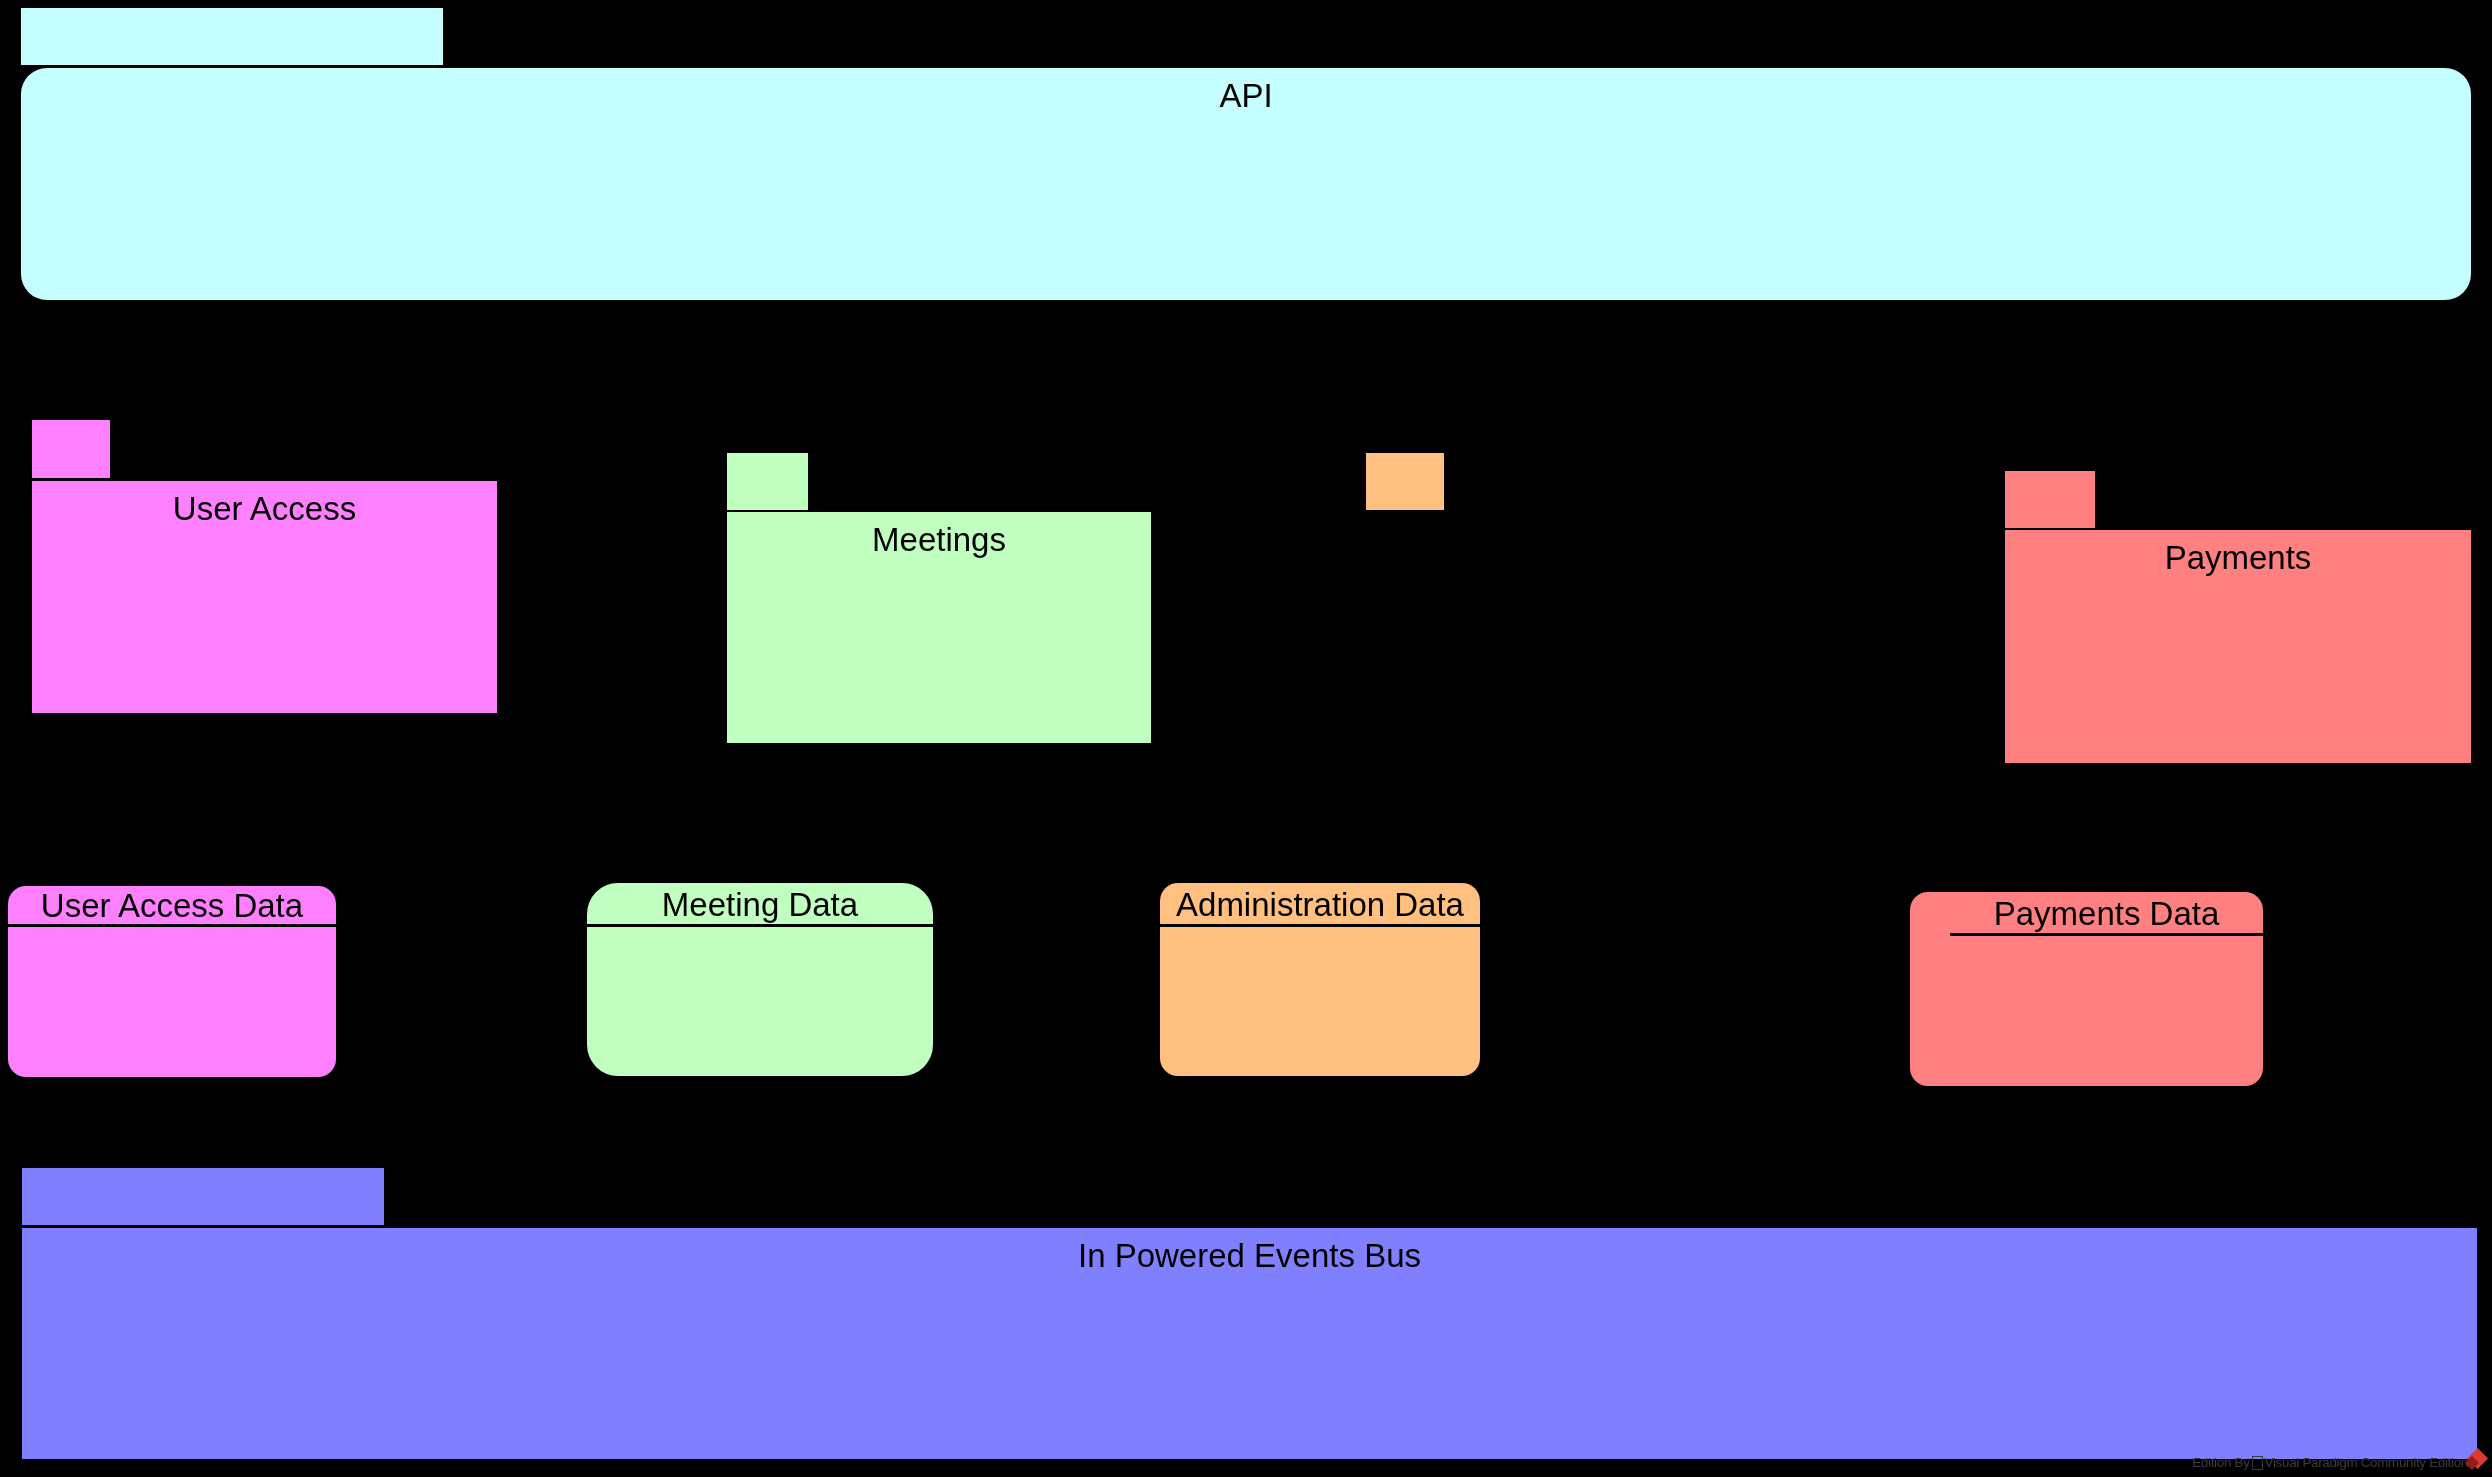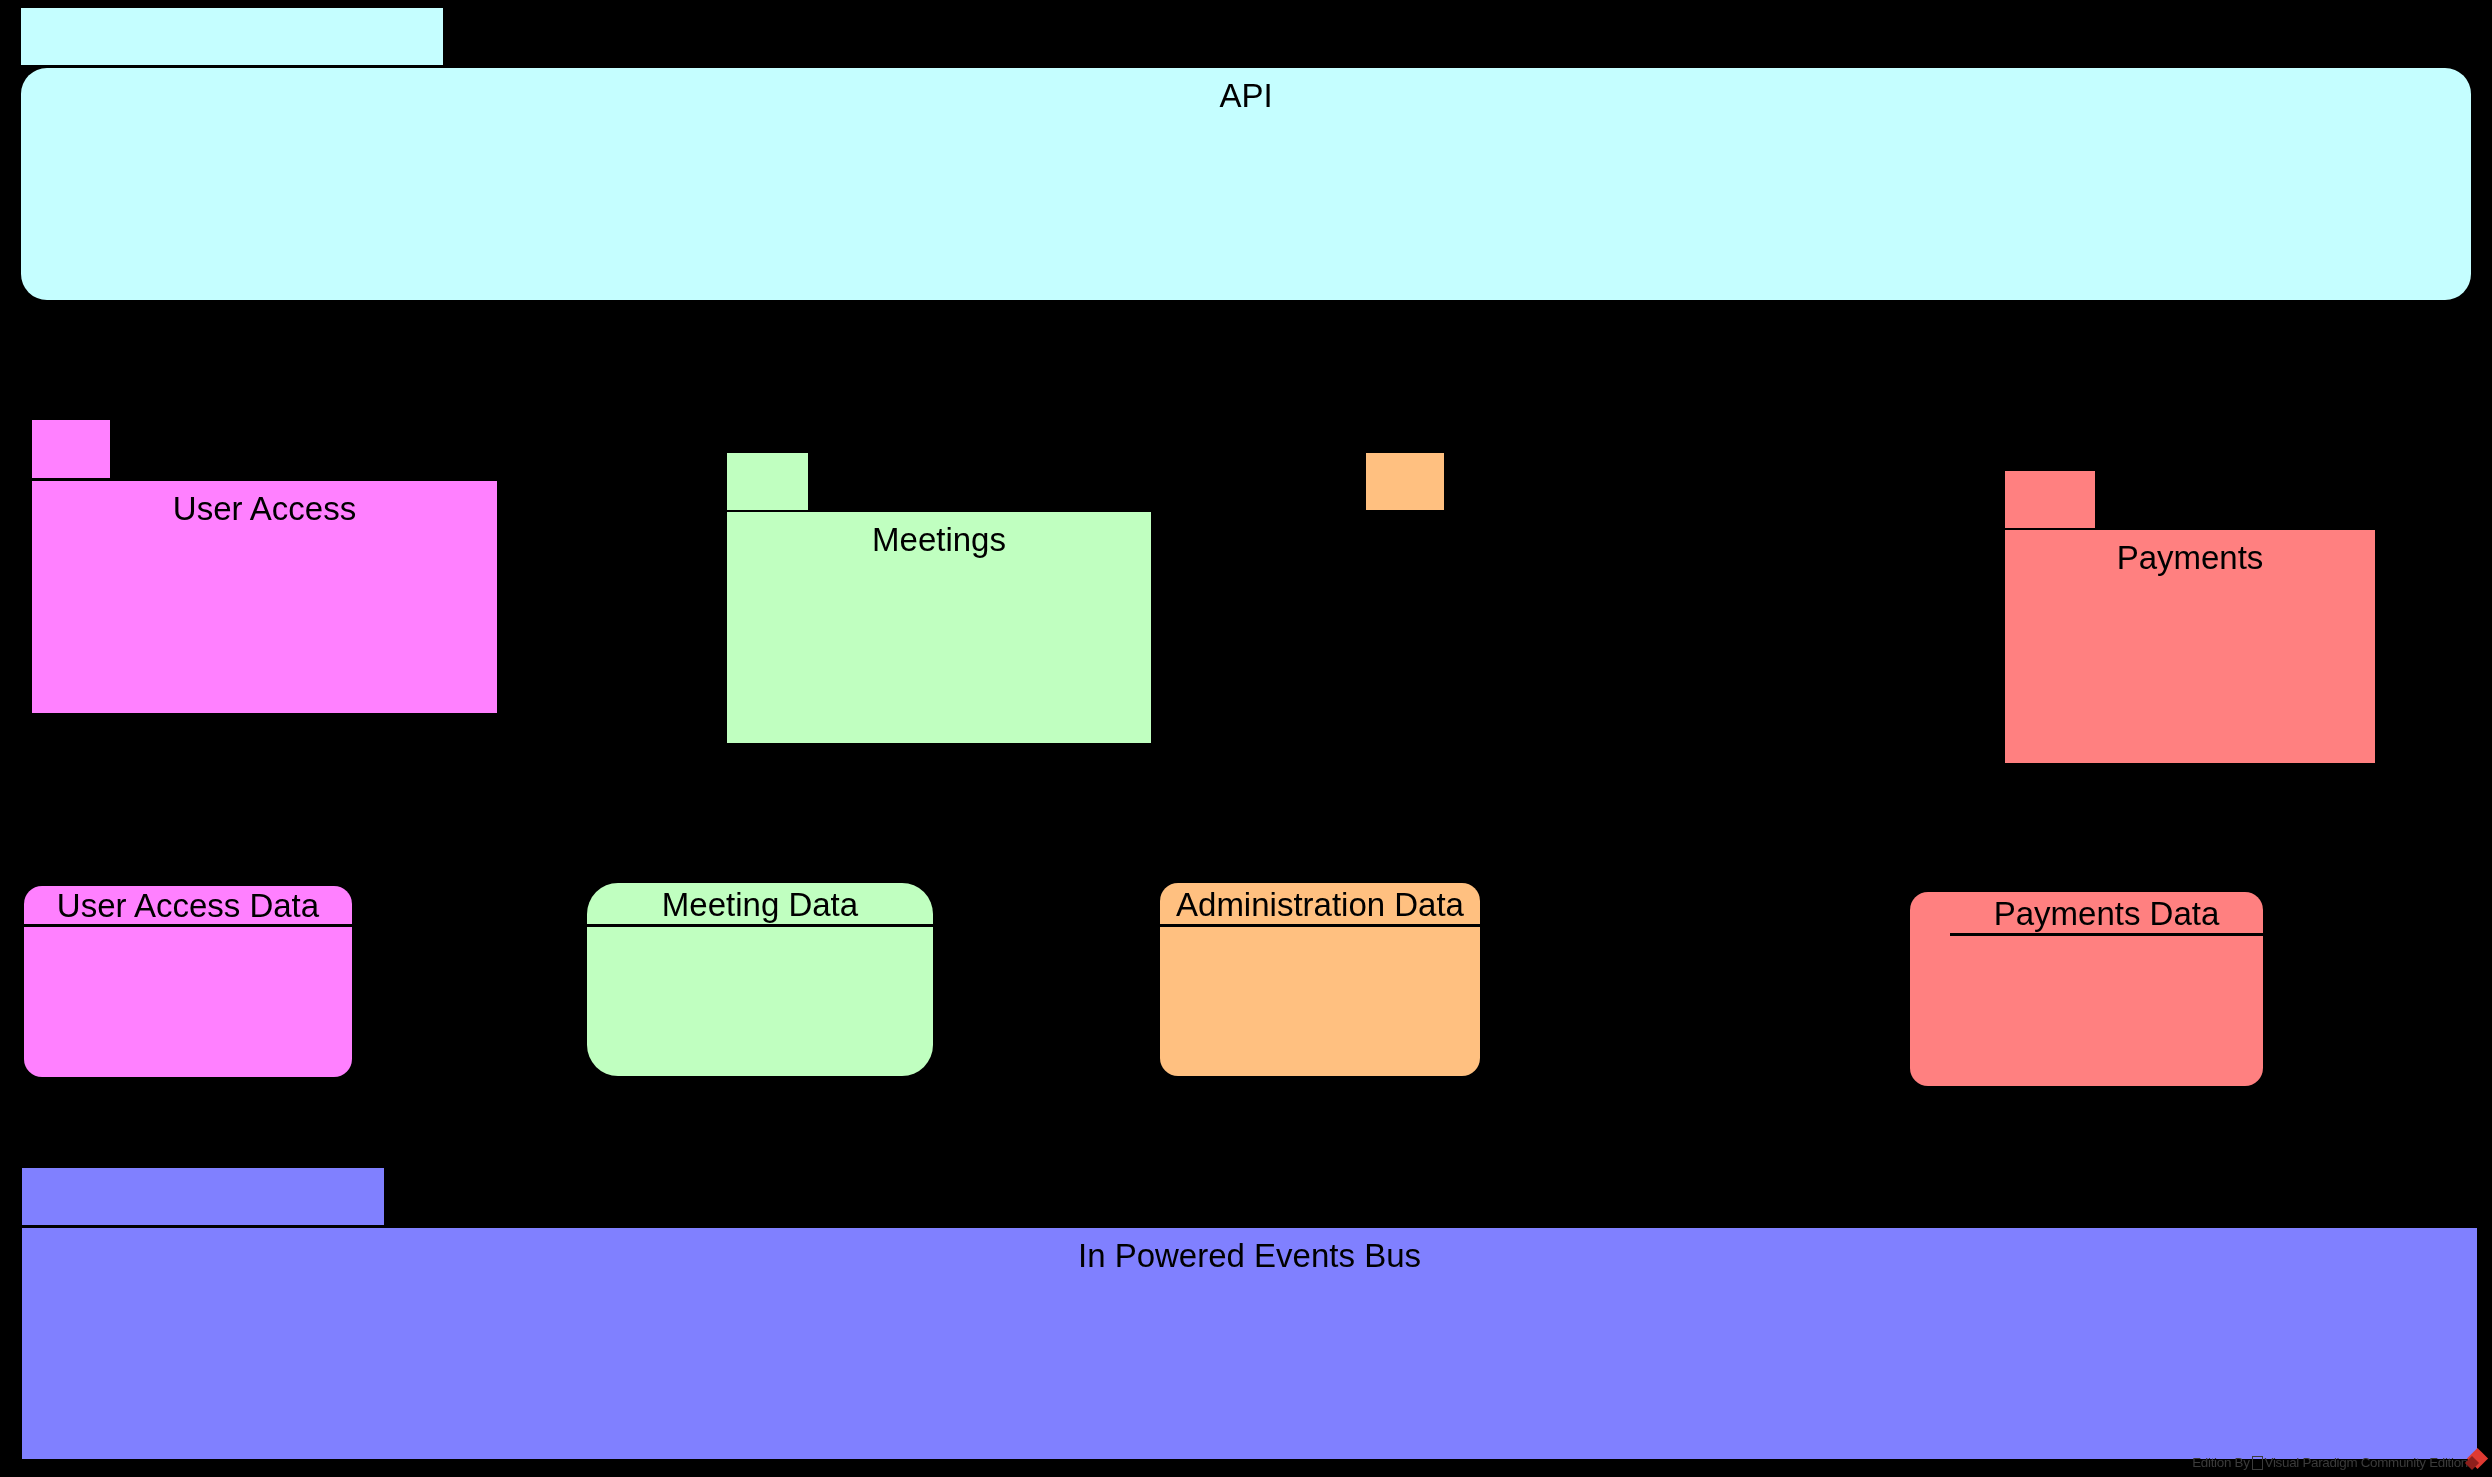--- a/index.html
+++ b/index.html
@@ -28,21 +28,21 @@
   .ua-tab    { left: 32px;  top: 420px;  width: 78px;   height: 58px; }
   .ua-body   { left: 32px;  top: 481px;  width: 465px;  height: 232px; }
   
   .mt-tab    { left: 727px; top: 453px;  width: 81px;   height: 57px; }
   .mt-body   { left: 727px; top: 512px;  width: 424px;  height: 231px; }
   
   .ad-tab    { left: 1366px; top: 453px; width: 78px;   height: 57px; }
   .ad-body   { left: 1366px; top: 512px; width: 412px;  height: 232px; }
   
   .py-tab    { left: 2005px; top: 471px; width: 90px;   height: 57px; }
-  .py-body   { left: 2005px; top: 530px; width: 370px;  height: 233px; }
+  .py-body   { left: 2005px; top: 530px; width: 466px;  height: 233px; }
   
   .bus-tab   { left: 22px;  top: 1168px; width: 362px;  height: 57px; }
   .bus-body  { left: 22px;  top: 1228px; width: 2455px; height: 231px; }
 
   
   .datastore {
     position: absolute;
     border-radius: 18px;
     overflow: hidden;
   }
@@ -110,21 +110,21 @@
     <span class="pkg-label">Meetings</span>
   </div>
 
   <div class="tab ad-tab" style="background-color: rgb(255, 192, 128);"></div>
 
   <div class="tab py-tab" style="background-color: rgb(255, 128, 128);"></div>
   <div class="pkg-body py-body" style="background-color: rgb(255, 128, 128);">
     <span class="pkg-label">Payments</span>
   </div>
 
-  <div class="datastore uad" style="background-color: rgb(255, 128, 255); margin-left: 16px;">
+  <div class="datastore uad" style="background-color: rgb(255, 128, 255);">
     <div class="ds-header">User Access Data</div>
   </div>
 
   <div class="datastore mtd" style="background-color: rgb(192, 255, 192); border-radius: 31px;">
     <div class="ds-header">Meeting Data</div>
   </div>
 
   <div class="datastore add" style="background-color: rgb(255, 192, 128);">
     <div class="ds-header">Administration Data</div>
   </div>

